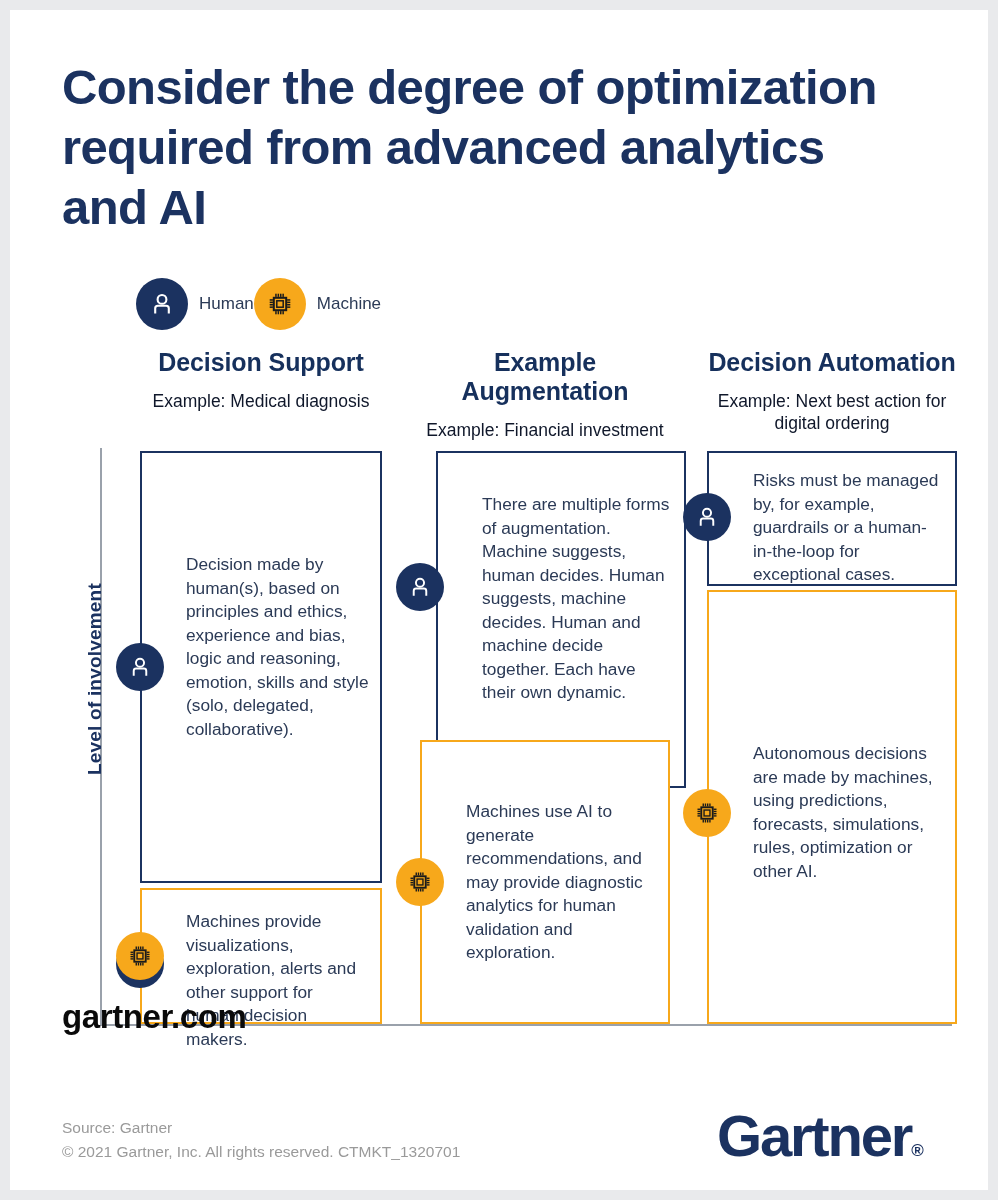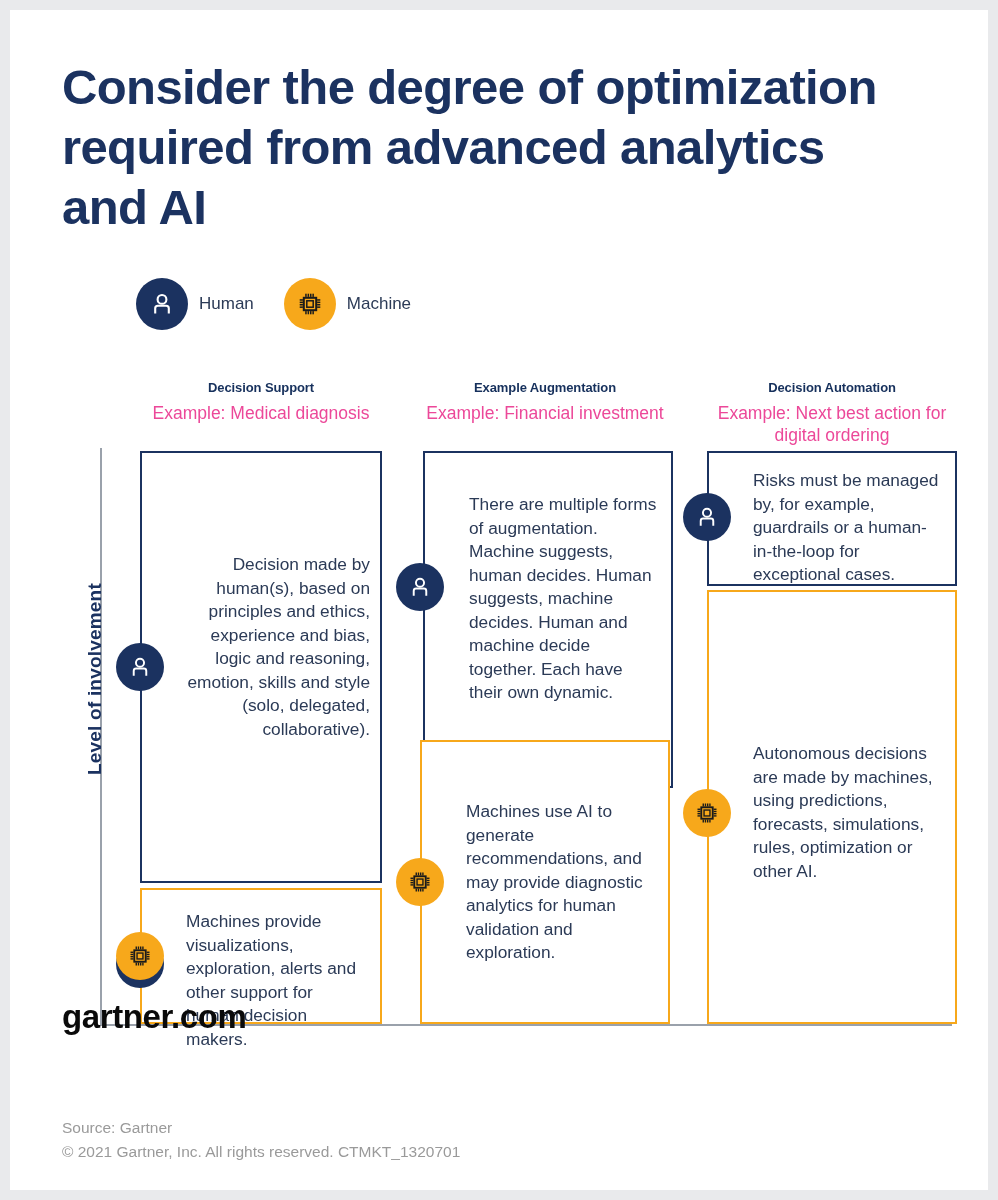--- a/index.html
+++ b/index.html
@@ -36,21 +36,20 @@
     letter-spacing: -0.6px;
   }
 
   
   .legend {
     position: absolute;
     left: 126px;
     top: 268px;
     display: flex;
     align-items: flex-start;
-    gap: 30px;
   }
   .legend-item {
     display: flex;
     align-items: center;
     gap: 11px;
   }
   .legend-label {
     color: #2c3b57;
     font-size: 17px;
   }
@@ -113,28 +112,27 @@
   }
   .col-head {
     position: absolute;
     top: 0;
     left: 0;
     width: 100%;
     text-align: center;
   }
   .col-title {
     color: #16305c;
-    font-size: 13px;
+    font-size: 25px;
     font-weight: bold;
     letter-spacing: -0.1px;
-    margin-top: 32px;
   }
   .col-example {
-    margin-top: 7px;
-    color: #ec4899;
+    margin-top: 13px;
+    color: #0f172a;
     font-size: 17.5px;
     line-height: 1.28;
   }
 
   .box {
     position: absolute;
     box-sizing: border-box;
     background: #ffffff;
   }
   .box.human { border: 2.5px solid #1b3260; }
@@ -238,42 +236,42 @@
     <div class="axis-y"></div>
     <div class="axis-x"></div>
     <div class="axis-y-label">Level of involvement</div>
 
     <div class="col" style="left:78px; width:242px;">
       <div class="col-head">
         <div class="col-title">Decision Support</div>
         <div class="col-example">Example: Medical diagnosis</div>
       </div>
       <div class="box human" style="left:0; top:103px; width:242px; height:432px;">
-        <div class="box-text" style="top:100px;text-align:right;">Decision made by human(s), based on principles and ethics, experience and bias, logic and reasoning, emotion, skills and style (solo, delegated, collaborative).</div>
+        <div class="box-text" style="top:100px;">Decision made by human(s), based on principles and ethics, experience and bias, logic and reasoning, emotion, skills and style (solo, delegated, collaborative).</div>
       </div>
       <div class="box machine" style="left:0; top:540px; width:242px; height:136px;">
         <div class="box-text" style="top:20px;">Machines provide visualizations, exploration, alerts and other support for human decision makers.</div>
       </div>
       <div class="box-badge" style="left:-24px; top:592px;">
         <span class="badge human">
           <svg width="24" height="24" viewBox="0 0 26 26">
             <circle cx="13" cy="8.4" r="4.4" fill="none" stroke="#ffffff" stroke-width="2.1"></circle>
             <path d="M6.2 21.5 v-4.2 a2.6 2.6 0 0 1 2.6 -2.6 h8.4 a2.6 2.6 0 0 1 2.6 2.6 v4.2" fill="none" stroke="#ffffff" stroke-width="2.1" stroke-linecap="square"></path>
           </svg>
         </span>
       </div>
       <div class="box-badge" style="left:-24px; top:-303px;"></div>
     </div>
 
     <div class="col" style="left:358px; width:250px;">
       <div class="col-head">
         <div class="col-title">Example Augmentation</div>
         <div class="col-example">Example: Financial investment</div>
       </div>
-      <div class="box human" style="left:3px; top:103px; width:250px; height:337px;">
+      <div class="box human" style="left:16px; top:103px; width:250px; height:337px;">
         <div class="box-text" style="top:40px;">There are multiple forms of augmentation. Machine suggests, human decides. Human suggests, machine decides. Human and machine decide together. Each have their own dynamic.</div>
       </div>
       <div class="box machine" style="left:0; top:392px; width:250px; height:284px;">
         <div class="box-text" style="top:58px;">Machines use AI to generate recommendations, and may provide diagnostic analytics for human validation and exploration.</div>
       </div>
     </div>
 
     <div class="col" style="left:645px; width:250px;">
       <div class="col-head">
         <div class="col-title">Decision Automation</div>
@@ -392,14 +390,17 @@
       </span>
     </div>
 
   </div>
 
   <div class="gartner-com">gartner.com</div>
   <div class="source">
     <div>Source: Gartner</div>
     <div>© 2021 Gartner, Inc. All rights reserved. CTMKT_1320701</div>
   </div>
+  <div class="logo">
+    <span>Gartner</span><span class="reg">®</span>
+  </div>
 
 </div>
 
 </body></html>

